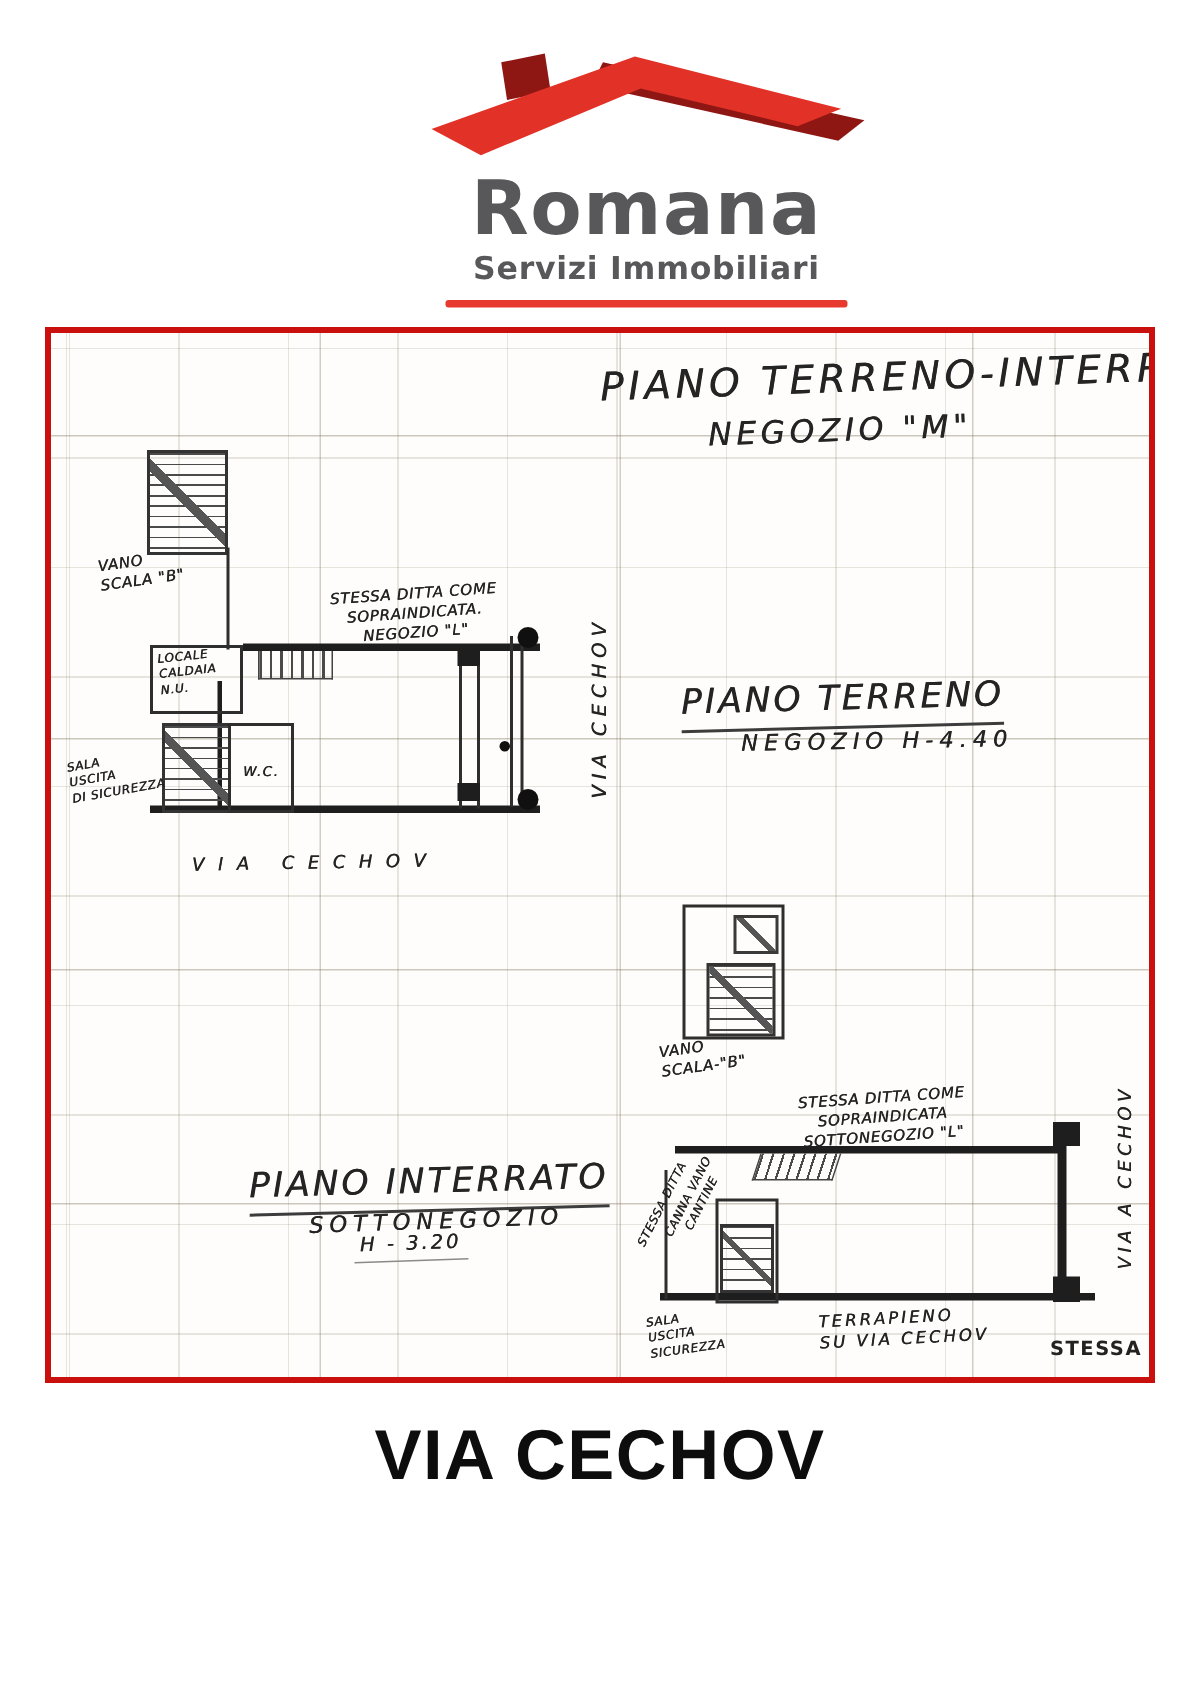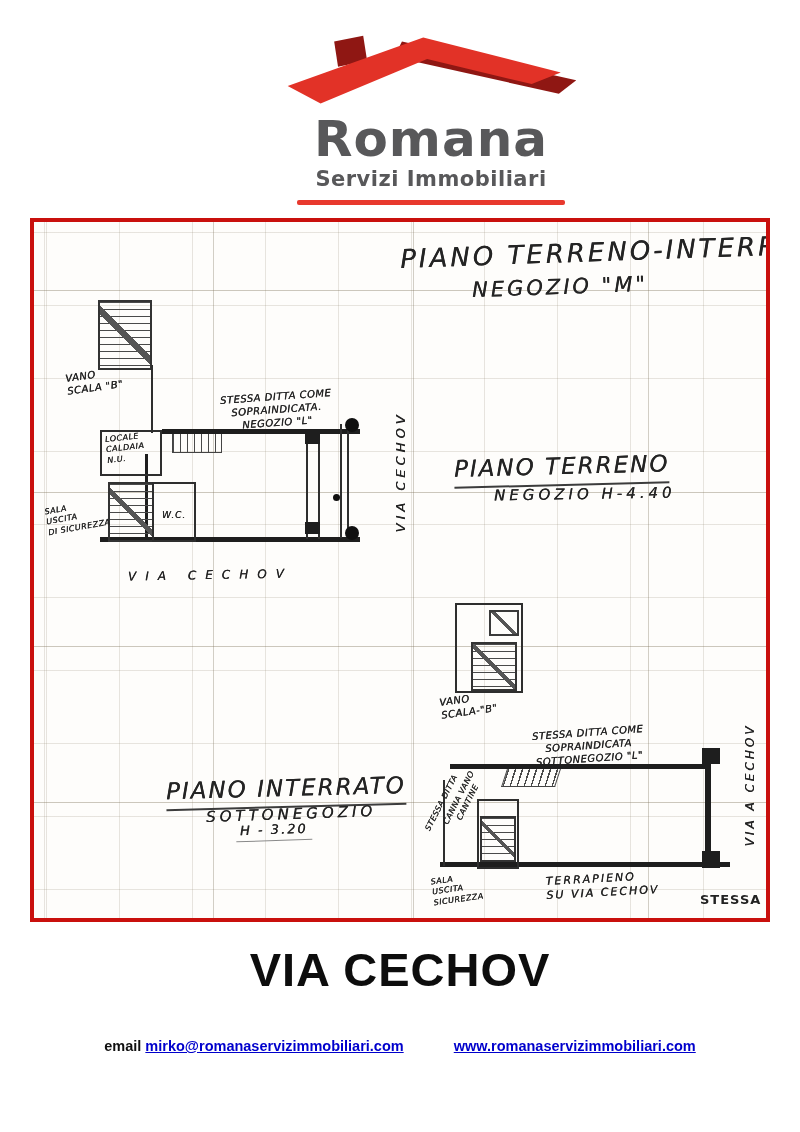--- a/index.html
+++ b/index.html
@@ -215,21 +215,15 @@
 SICUREZZA</span>
     <span class="hw l-terra">TERRAPIENO
 SU VIA CECHOV</span>
     <span class="hw l-orient">STESSA</span>
     <span class="hw l-viaV">VIA A CECHOV</span>
   </div>
 
   <div class="page-title">VIA CECHOV</div>
 
   <div class="footer">
-    <div>
-      <span>email</span>
-      <span class="lnk">mirko@romanaservizimmobiliari.com</span>
-      <span class="gap"></span>
-      <span class="lnk">www.romanaservizimmobiliari.com</span>
-    </div>
   </div>
 
 </div>
 
 </body></html>

